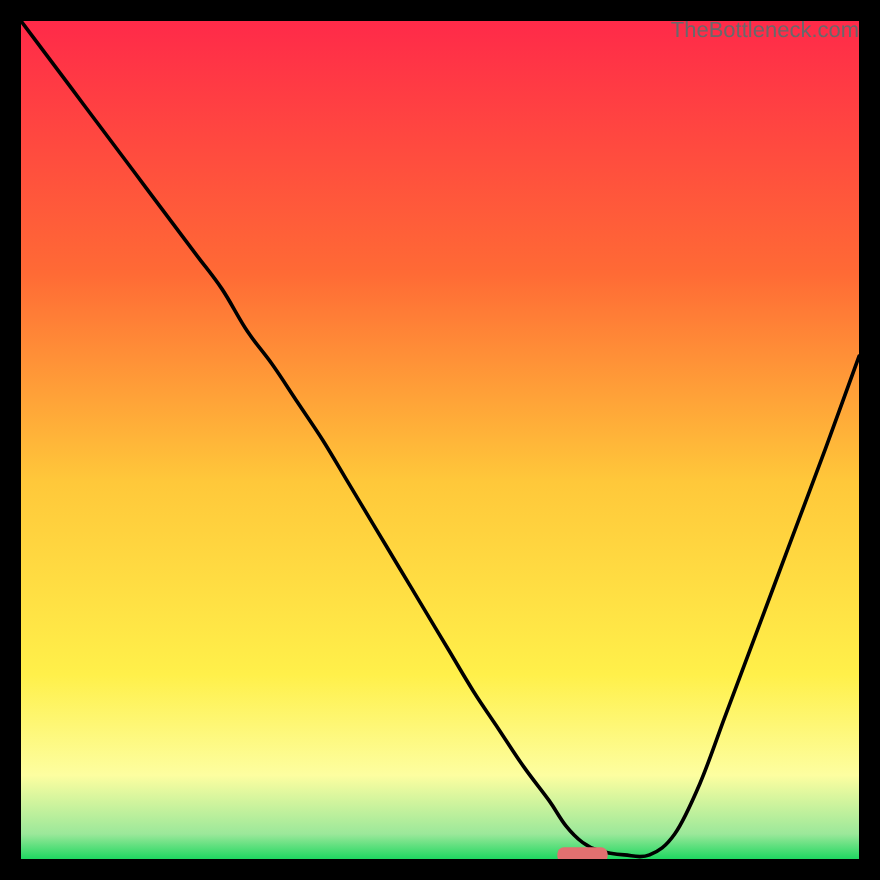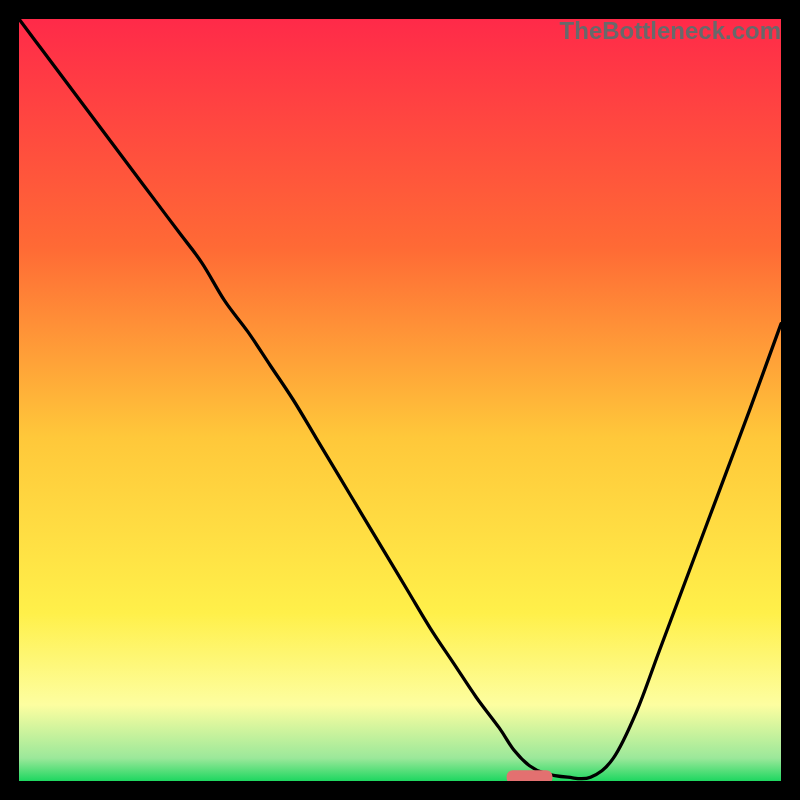--- a/index.html
+++ b/index.html
@@ -21,22 +21,22 @@
     top: 19px;
     width: 762px;
     height: 762px;
     overflow: visible;
   }
   .watermark {
     position: absolute;
     top: -2px;
     right: 0;
     font-family: Arial, Helvetica, sans-serif;
-    font-size: 24px;
-    font-weight: 700;
+    font-size: 20px;
+    font-weight: 400;
     letter-spacing: 0px;
     color: #67696b;
   }
 </style>
 </head>
 <body>
 
 <div class="frame">
   <div class="plot-area">
     <svg id="chart-svg" viewBox="0 0 762 762" width="762" height="762" preserveAspectRatio="none">

